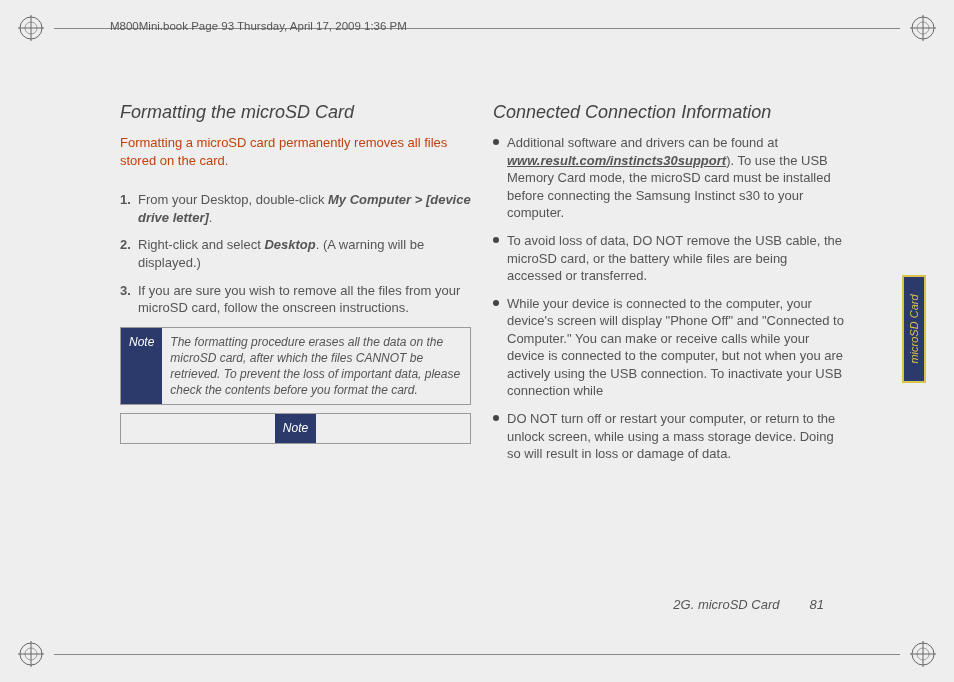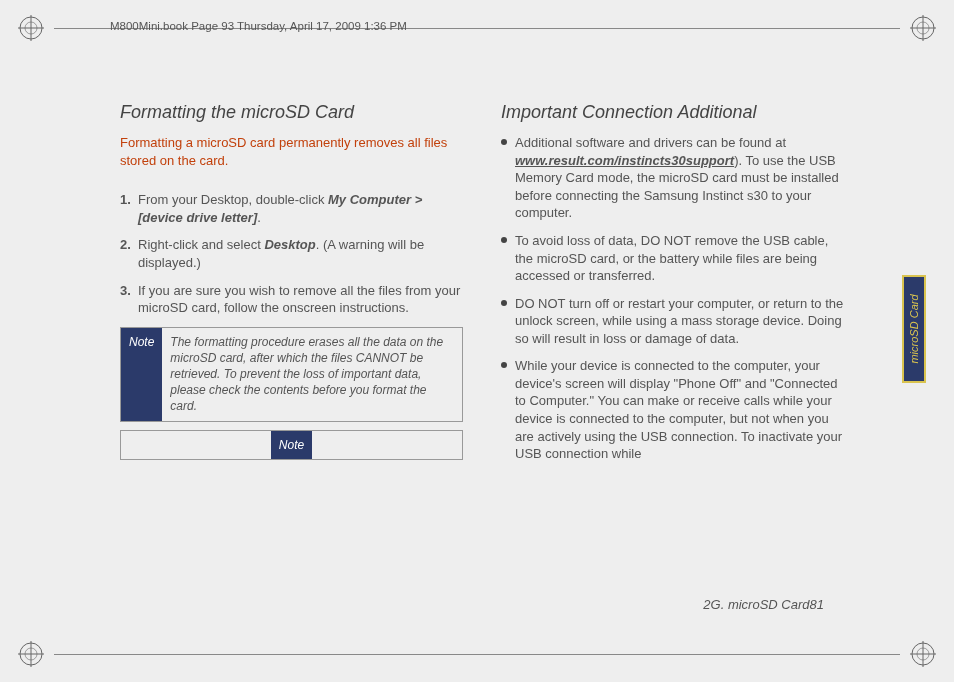--- a/index.html
+++ b/index.html
@@ -41,21 +41,21 @@
     font-size: 11.5px;
     color: #555;
   }
   .page-inner {
     position: absolute;
     top: 50px; bottom: 50px; left: 60px; right: 60px;
     padding: 50px 50px 20px 60px;
   }
   .columns {
     display: flex;
-    gap: 38px;
+    gap: 22px;
     height: 100%;
   }
   .col { flex: 1; font-size: 13px; line-height: 1.35; }
   .col h2 {
     font-style: italic;
     font-weight: 500;
     font-size: 18px;
     color: #444;
     margin-bottom: 10px;
   }
@@ -115,21 +115,21 @@
     font-size: 11px;
     white-space: nowrap;
   }
   .footer {
     position: absolute;
     bottom: 70px;
     right: 130px;
     font-style: italic;
     font-size: 13px;
     color: #555;
-    display: flex; 
+    display: flex; gap: 30px;
   }
   .footer .pnum { font-weight: 500; }
 </style>
 </head>
 <body>
 
 <div class="crop-top">
   <div class="crop-mark">
     <svg viewBox="0 0 26 26">
         <circle cx="13" cy="13" r="11" fill="none" stroke="#666" stroke-width="1"></circle>
@@ -169,28 +169,28 @@
       <div class="notebox">
         <div class="note-label">Note</div>
         <div class="note-body">The formatting procedure erases all the data on the microSD card, after which the files CANNOT be retrieved. To prevent the loss of important data, please check the contents before you format the card.</div>
       </div>
       <div class="notebox">
         <div class="note-label">Note</div>
       </div>
     </div>
 
     <div class="col">
-      <h2>Important Connection Additional</h2>
+      <h2>Connected Connection Information</h2>
       <ul class="bullets">
         <li>
           <span>Additional software and drivers can be found at </span><span class="url">www.result.com/instincts30support</span><span>). To use the USB Memory Card mode, the microSD card must be installed before connecting the Samsung Instinct s30 to your computer.</span>
         </li>
         <li>To avoid loss of data, DO NOT remove the USB cable, the microSD card, or the battery while files are being accessed or transferred.</li>
+        <li>While your device is connected to the computer, your device's screen will display "Phone Off" and "Connected to Computer." You can make or receive calls while your device is connected to the computer, but not when you are actively using the USB connection. To inactivate your USB connection while</li>
         <li>DO NOT turn off or restart your computer, or return to the unlock screen, while using a mass storage device. Doing so will result in loss or damage of data.</li>
-        <li>While your device is connected to the computer, your device's screen will display "Phone Off" and "Connected to Computer." You can make or receive calls while your device is connected to the computer, but not when you are actively using the USB connection. To inactivate your USB connection while</li>
       </ul>
     </div>
   </div>
 </div>
 
 <div class="side-tab">
   <span>microSD Card</span>
 </div>
 
 <div class="footer">

